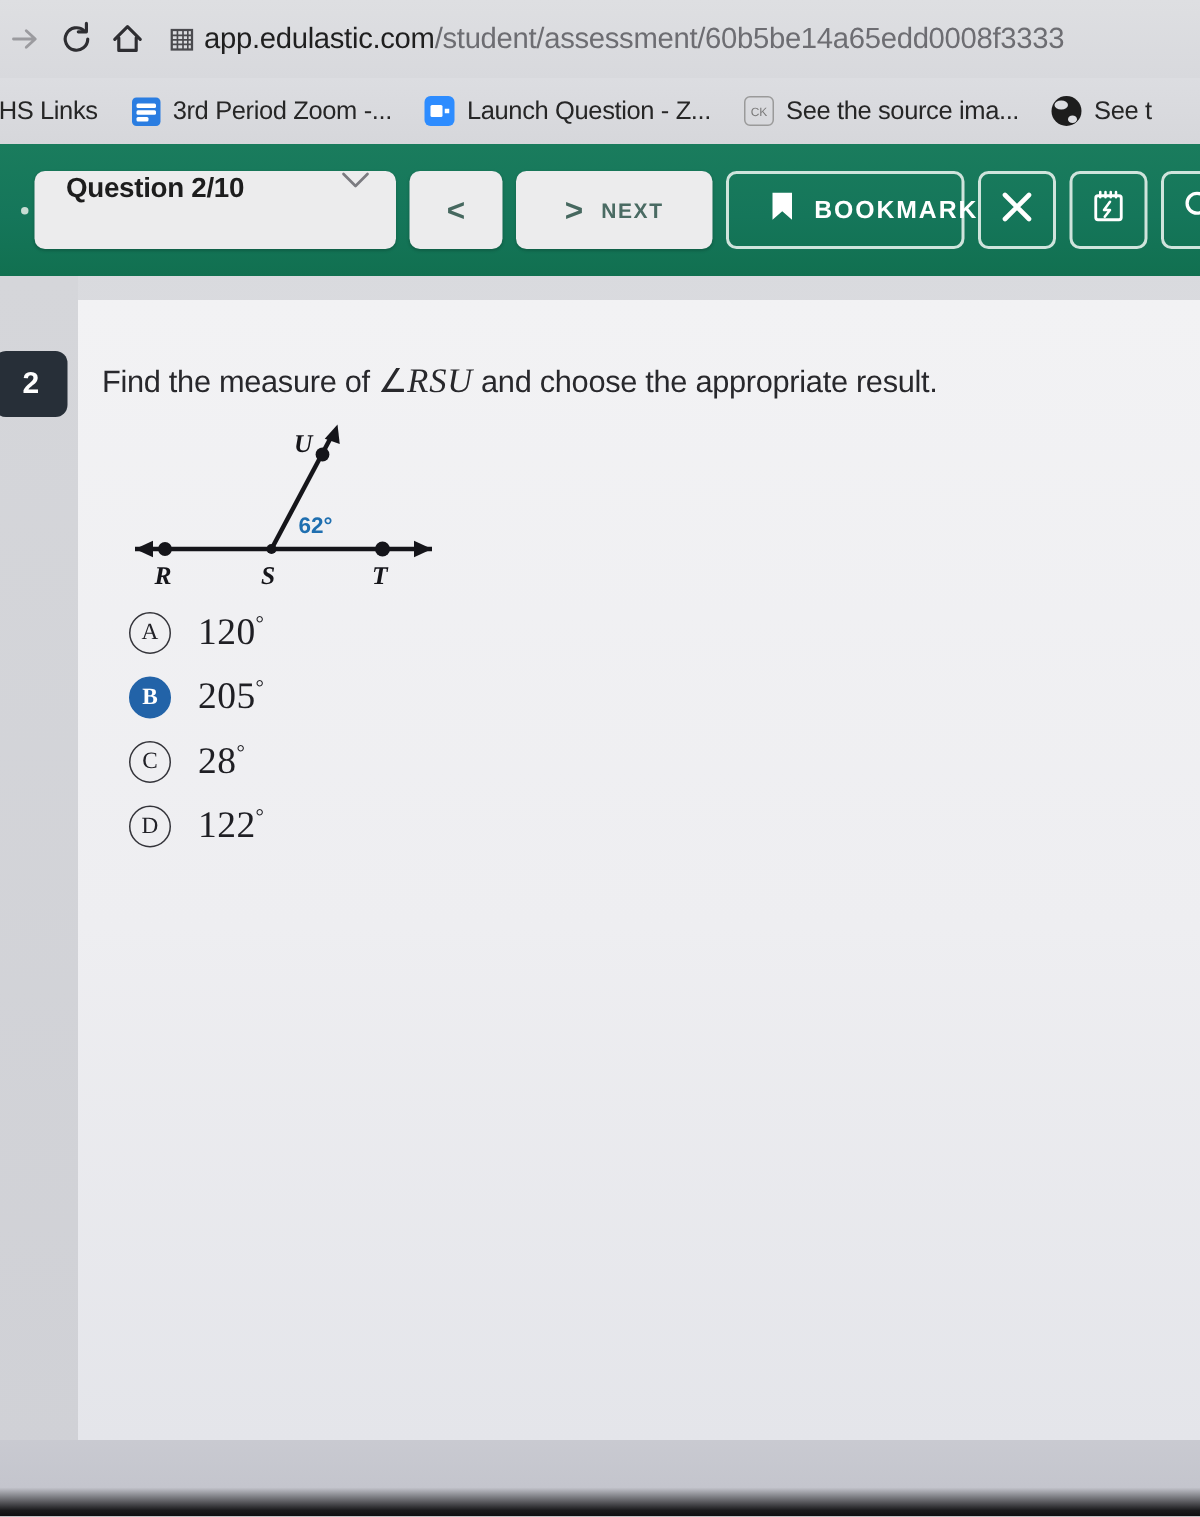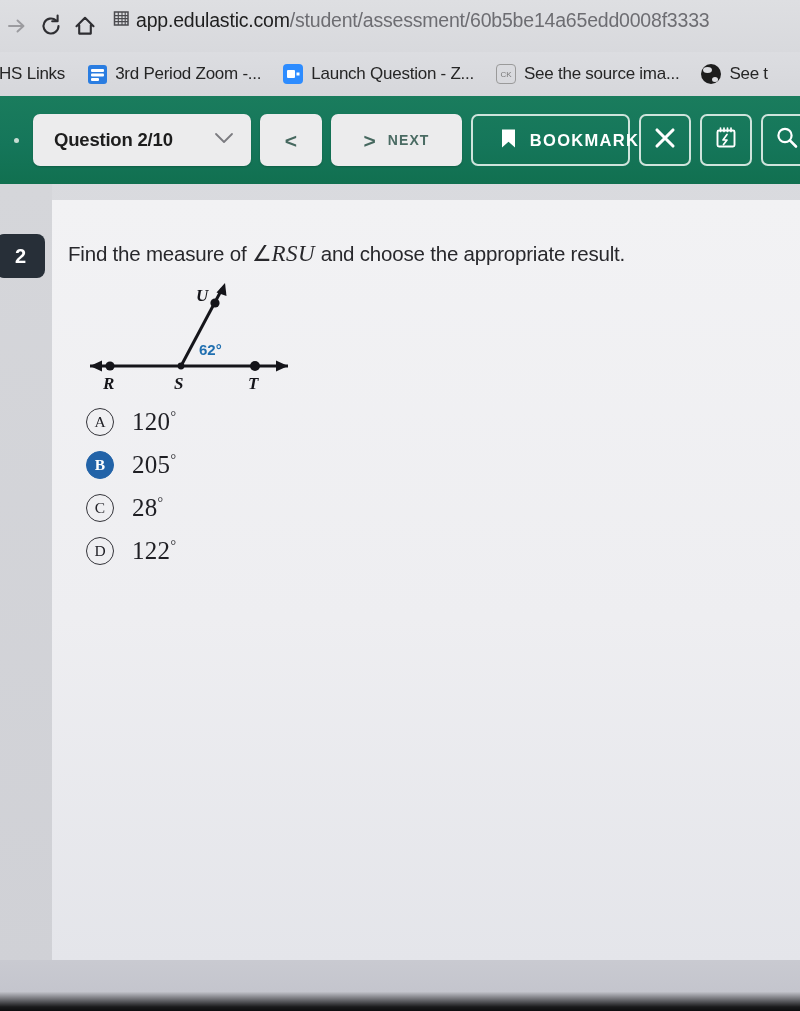--- a/index.html
+++ b/index.html
@@ -33,21 +33,21 @@
 
   .nav-btn {
     width: 34px; height: 34px;
     display: flex; align-items: center; justify-content: center;
     flex: 0 0 auto;
   }
   .nav-btn svg { display: block; }
 
   .omnibox {
     display: flex;
-    align-items: flex-start;
+    align-items: center;
     margin-left: 6px;
     flex: 1 1 auto;
     overflow: hidden;
     height: 34px;
   }
   .site-icon { width: 26px; flex: 0 0 auto; display: flex; align-items: center; justify-content: center; }
   .url-text {
     font-size: 19.5px;
     color: #2b2b2b;
     white-space: nowrap;
@@ -170,27 +170,27 @@
   .left-dot {
     position: absolute;
     left: 14px; top: 50%;
     width: 5px; height: 5px;
     margin-top: -2px;
     background: #c7dcd3;
     border-radius: 50%;
   }
 
   .q-select {
-    margin-left: 33px;
-    width: 218px;
+    margin-left: 23px;
+    width: 241px;
     height: 52px;
     background: #ececed;
     border-radius: 7px;
     display: flex;
-    align-items: center;
+    align-items: flex-start;
     justify-content: space-between;
     padding: 0 17px 0 21px;
     flex: 0 0 auto;
     box-shadow: 0 1px 2px rgba(0,0,0,0.18);
   }
   .q-select-label {
     font-size: 18.5px;
     font-weight: bold;
     color: #1d1d1d;
     letter-spacing: -0.2px;

